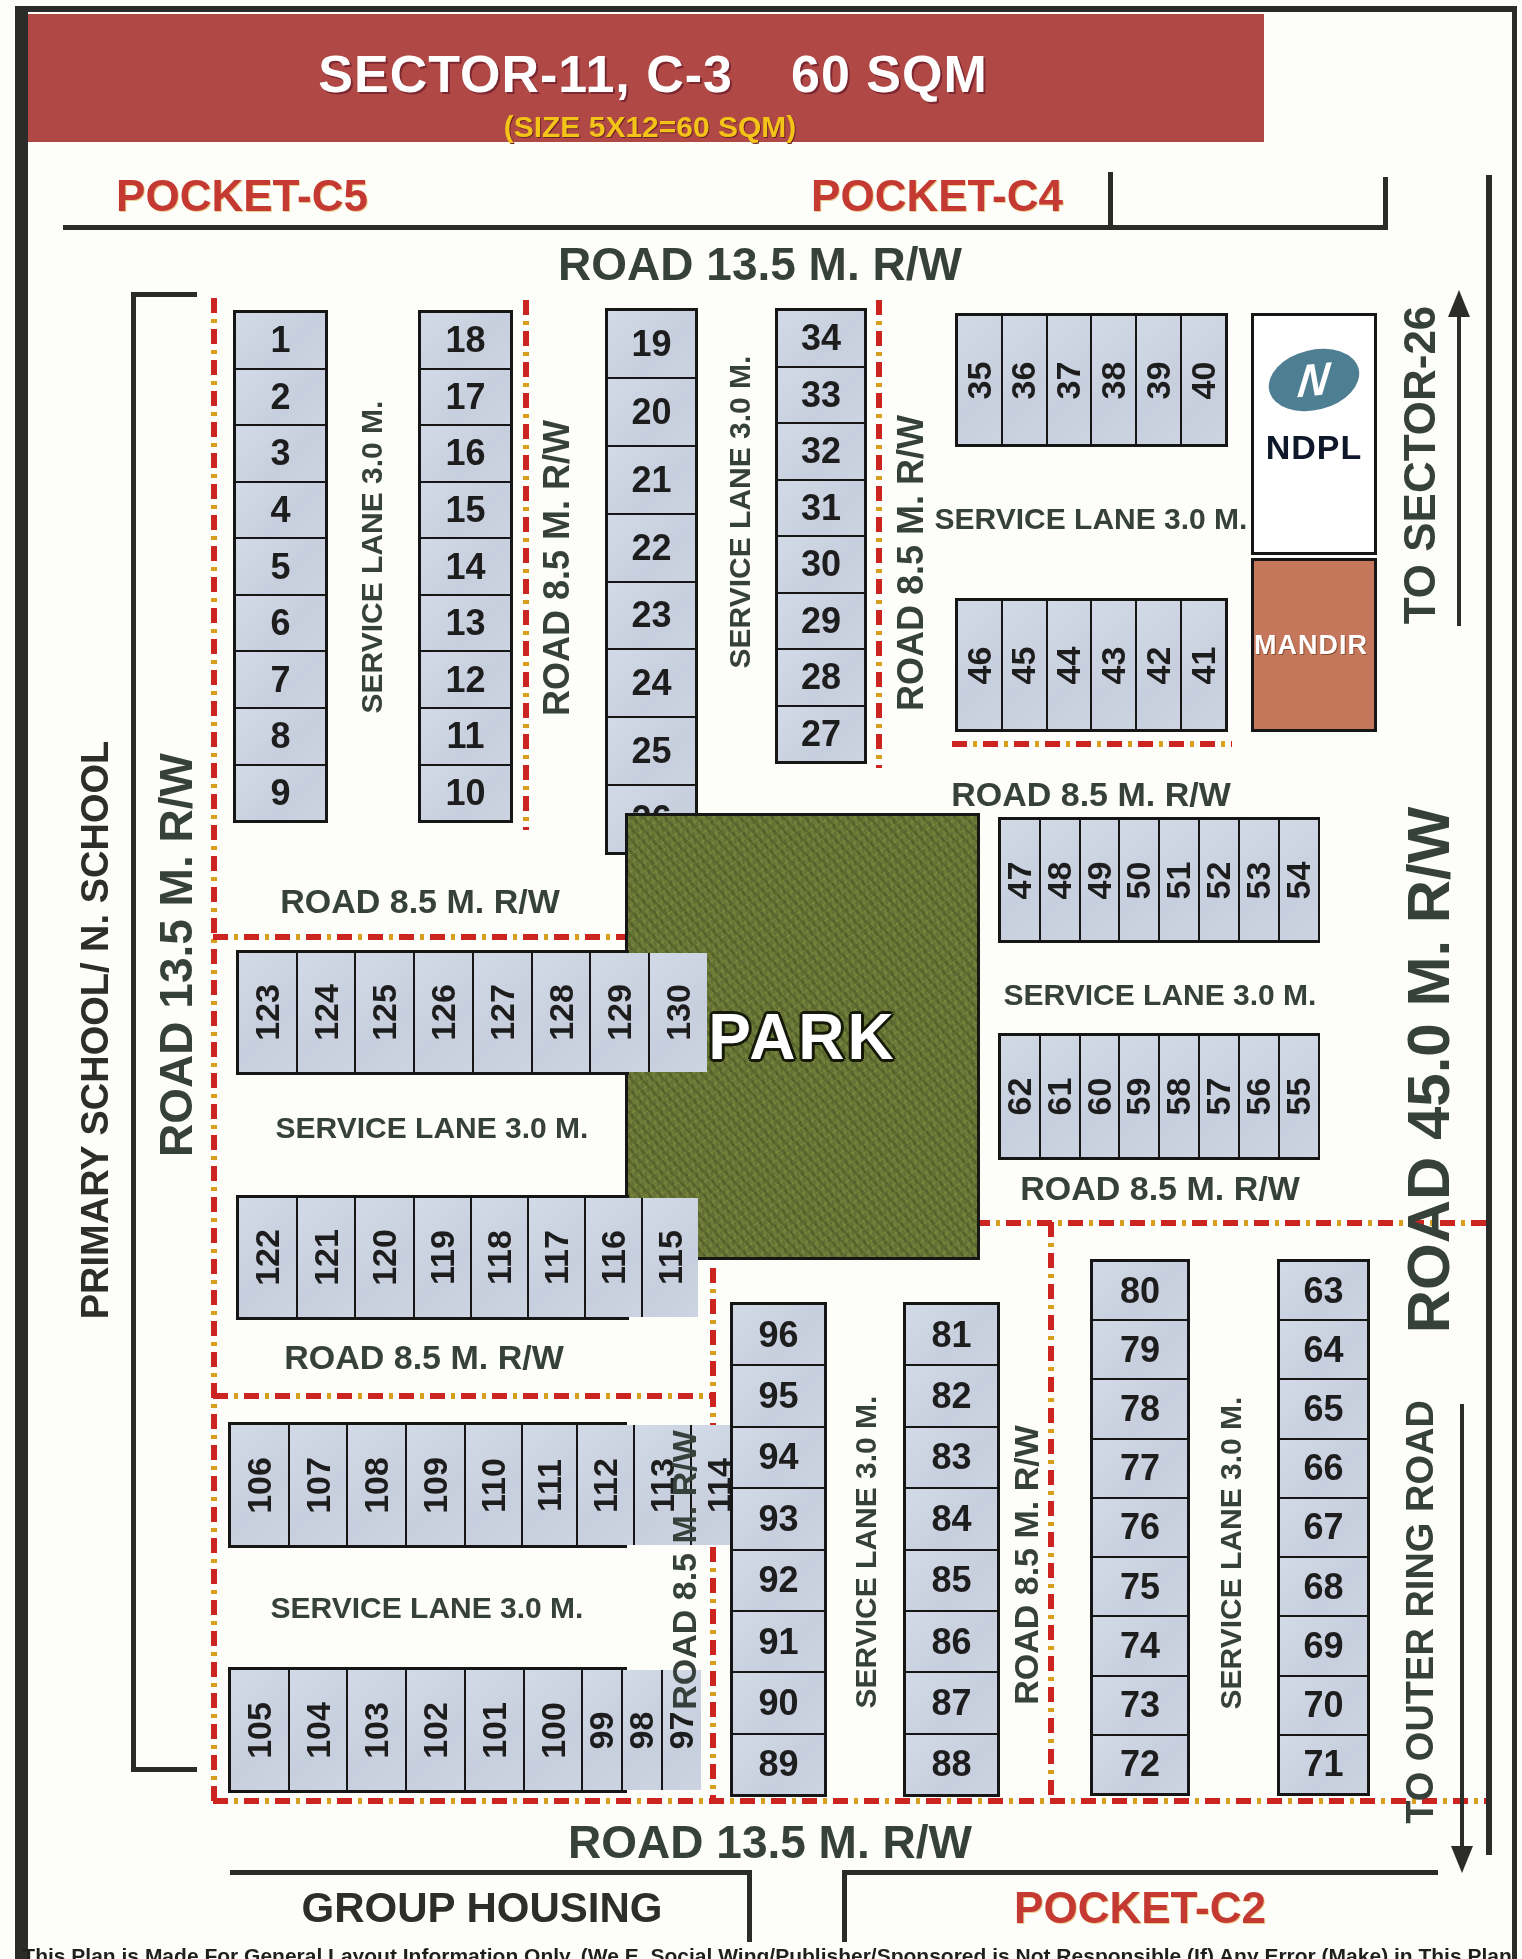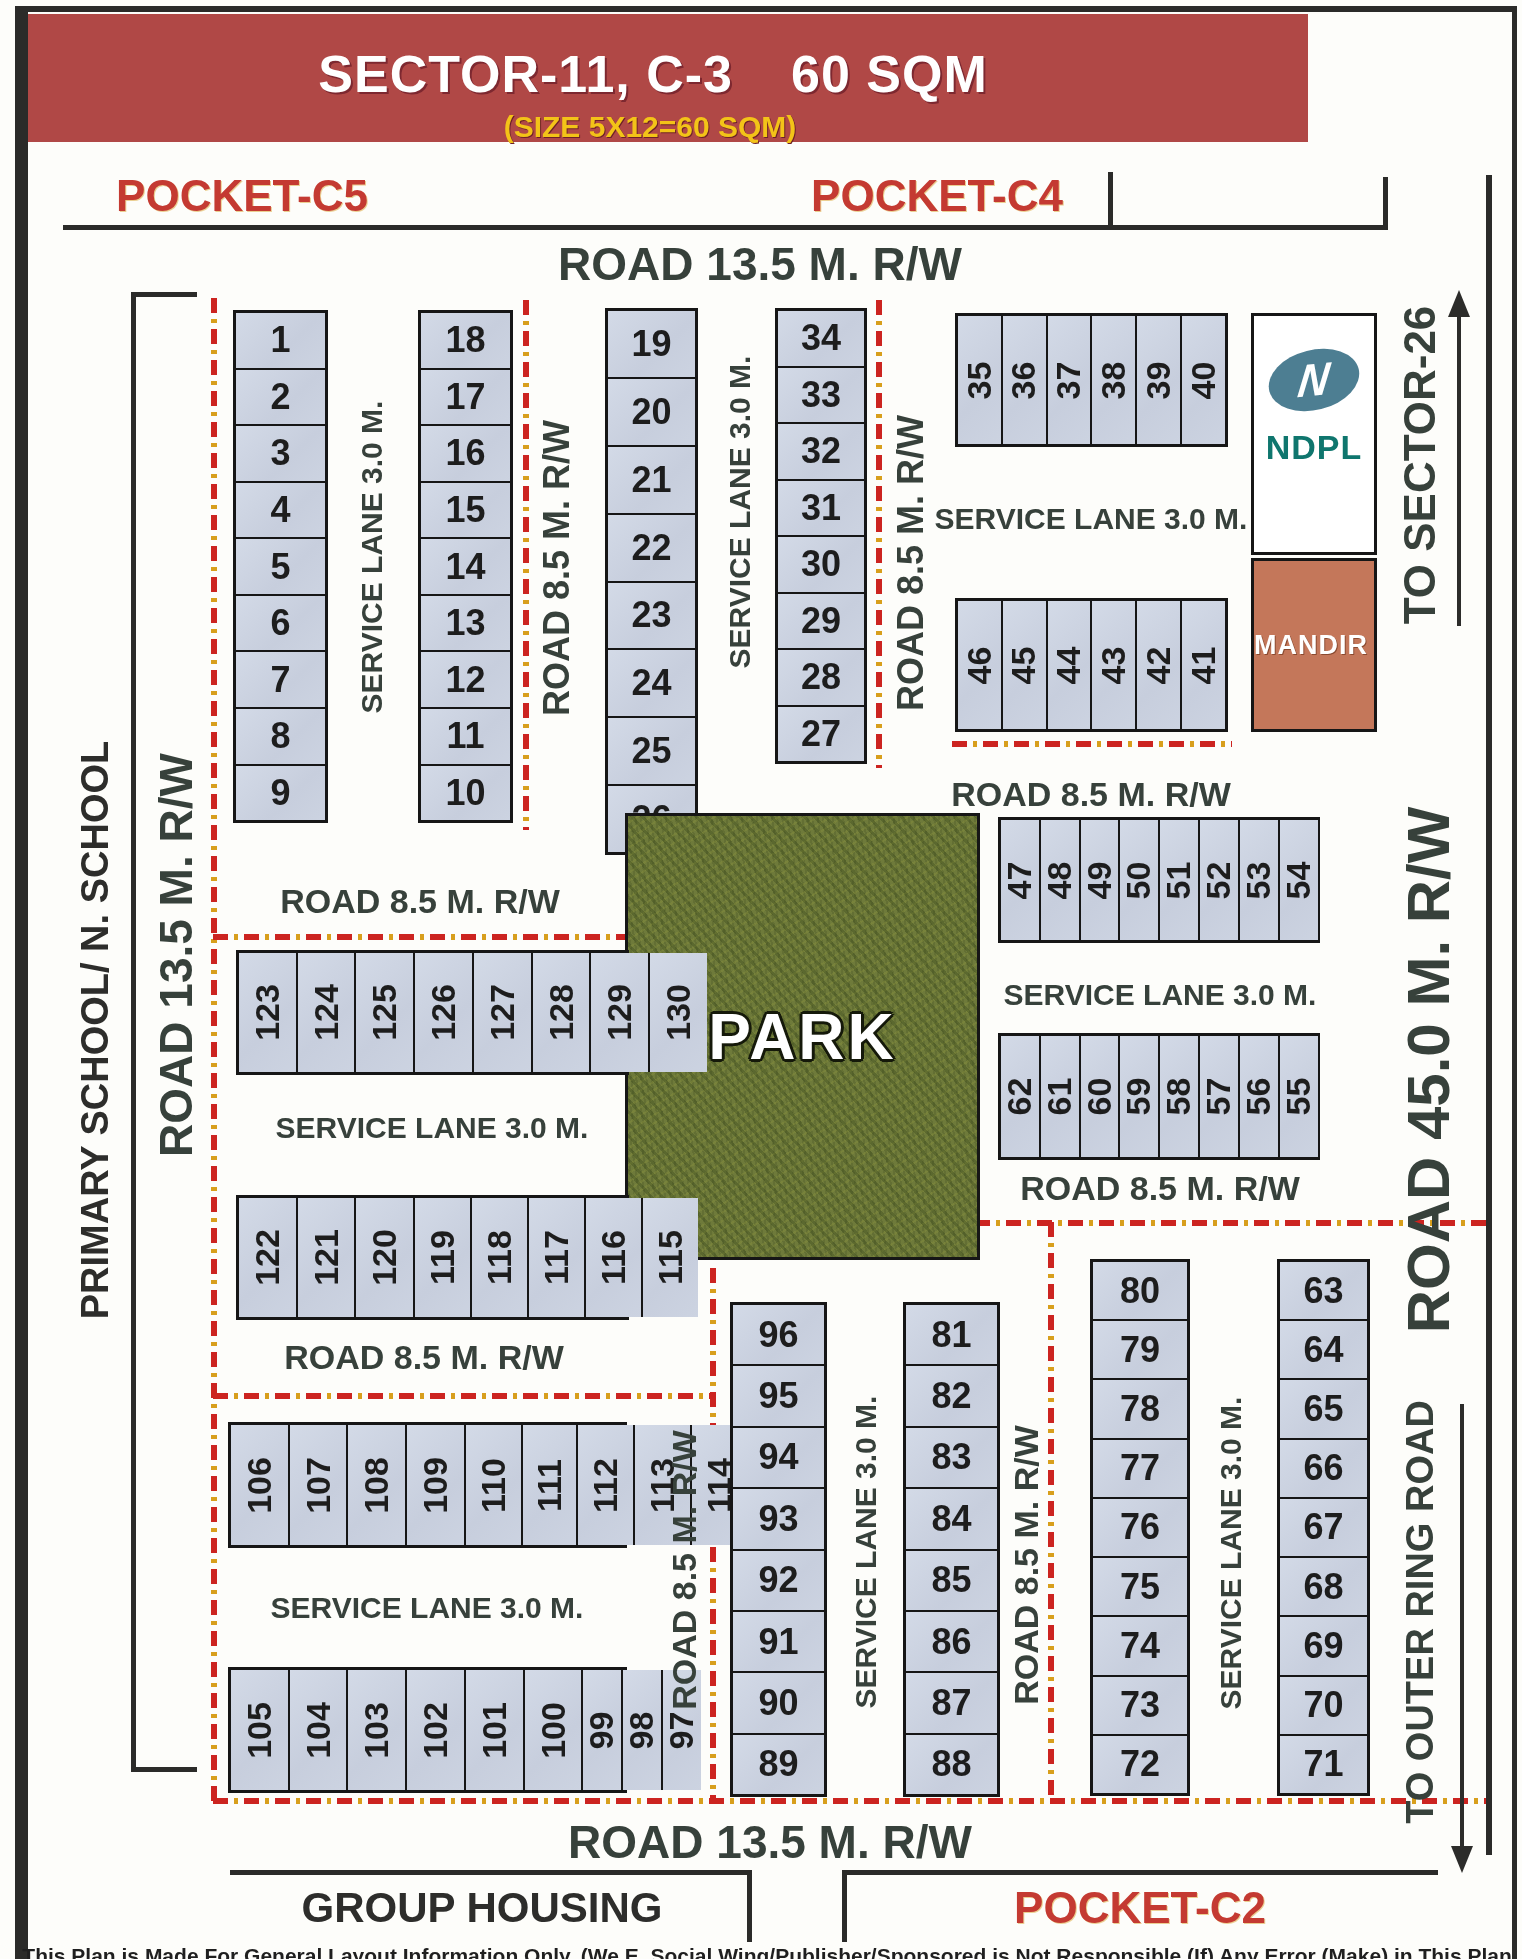--- a/index.html
+++ b/index.html
@@ -4,21 +4,21 @@
 <style>
   html,body{margin:0;padding:0;background:#e8e8e4;}
   .page{
     position:relative; width:1522px; height:1959px; margin:0 auto;
     background:#fdfdfa; overflow:hidden;
     font-family:"Liberation Sans", sans-serif; font-weight:bold;
   }
   
   .bar{position:absolute; background:#2b2b29;}
   
-  .banner{position:absolute; left:28px; top:14px; width:1236px; height:128px; background:#b04846;padding-left:44px;}
+  .banner{position:absolute; left:28px; top:14px; width:1236px; height:128px; background:#b04846;}
   .banner .t1{position:absolute; left:625px; top:30px; transform:translateX(-50%);
     color:#fff; font-size:52px; letter-spacing:1px; white-space:nowrap;
     text-shadow:2px 2px 0 #7d2830;}
   .banner .t1 .gap{display:inline-block; width:58px;}
   .banner .t2{position:absolute; left:622px; top:96px; transform:translateX(-50%);
     color:#f3c318; font-size:30px; white-space:nowrap; text-shadow:1px 1px 0 #6d2028;}
   
   .pocket{position:absolute; transform:translate(-50%,-50%); color:#c43a32; font-size:44px; white-space:nowrap;
     text-shadow:1px 1px 0 rgba(220,170,60,.55);}
   .dark-title{position:absolute; transform:translate(-50%,-50%); color:#2d2d2b; font-size:42px; white-space:nowrap;}
@@ -56,21 +56,21 @@
   .park span{color:#fff; font-size:64px; letter-spacing:3px;
     text-shadow:-3px 0 0 #15190a, 3px 0 0 #15190a, 0 -3px 0 #15190a, 0 3px 0 #15190a,
                 -2px -2px 0 #15190a, 2px 2px 0 #15190a, -2px 2px 0 #15190a, 2px -2px 0 #15190a;}
   
   .ndpl{position:absolute; left:1251px; top:313px; width:126px; height:242px;
     border:3px solid #161616; box-sizing:border-box; background:#fff;
     display:flex; flex-direction:column; align-items:center;}
   .ndpl .oval{width:92px; height:60px; margin-top:34px; background:#4d7e92; border-radius:50%;
     transform:rotate(-14deg); display:flex; align-items:center; justify-content:center;}
   .ndpl .oval span{color:#fff; font-size:44px; font-style:italic; font-weight:900; transform:skewX(-14deg) rotate(8deg);}
-  .ndpl .word{margin-top:18px; color:#0f766e; font-size:34px; letter-spacing:1px;text-align:center;}
+  .ndpl .word{margin-top:18px; color:#0f172a; font-size:34px; letter-spacing:1px;text-align:center;}
   .mandir{position:absolute; left:1251px; top:558px; width:126px; height:174px;
     border:3px solid #161616; box-sizing:border-box; background:#c4775a;
     display:flex; align-items:center; justify-content:flex-start;}
   .mandir span{color:#fff; font-size:27px; letter-spacing:1px; text-shadow:1px 1px 0 #8a4a30;}
   
   .shaft{position:absolute; width:4px; background:#2c2c2a;}
   .tri{position:absolute; width:0; height:0;}
   .tri.up{border-left:11px solid transparent; border-right:11px solid transparent; border-bottom:27px solid #2c2c2a;}
   .tri.down{border-left:11px solid transparent; border-right:11px solid transparent; border-top:27px solid #2c2c2a;}
   

